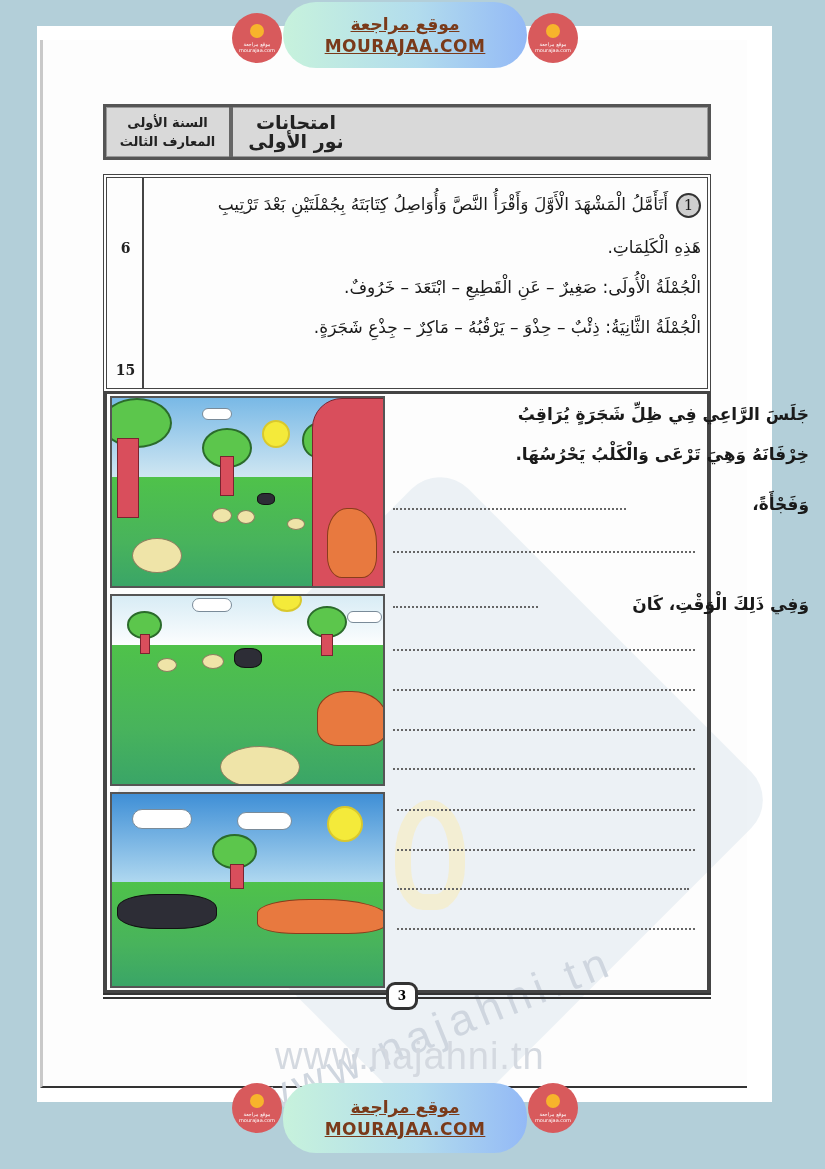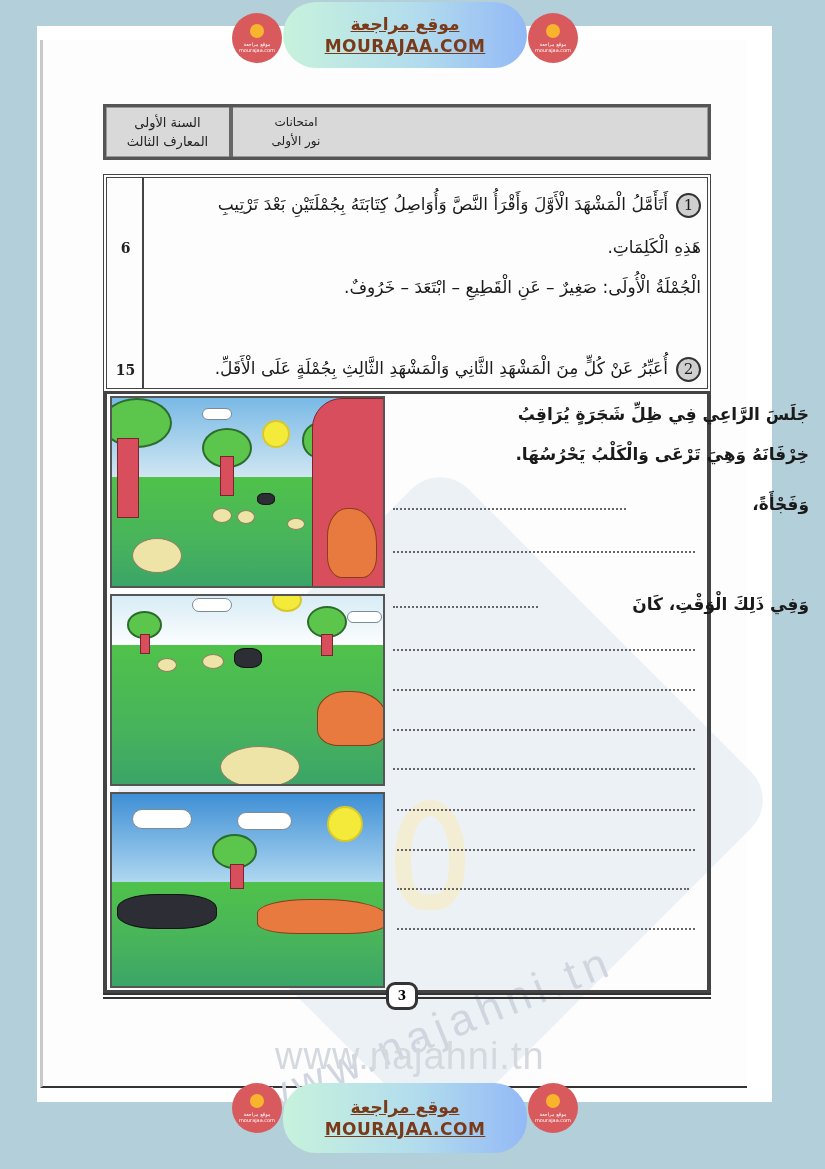--- a/index.html
+++ b/index.html
@@ -38,23 +38,23 @@
     letter-spacing: 1px; font-family: "Liberation Sans", sans-serif;
   }
   
   .banner {
     position: absolute; left: 103px; top: 104px; width: 608px; height: 56px;
     border: 3px solid #555; background: #d9d9d9; display: flex;
     box-shadow: inset 0 0 0 1px #999;
   }
   .banner .cell {
     display: flex; flex-direction: column; justify-content: center; align-items: center;
-    font-weight: normal; color: #222; direction: rtl;
-  }
-  .banner .c-right { width: 128px; border-left: 2px solid #666; font-size: 12px; line-height: 19px; }
+    font-weight: bold; color: #222; direction: rtl;
+  }
+  .banner .c-right { width: 128px; border-left: 2px solid #666; font-size: 19px; line-height: 19px; }
   .banner .c-mid { flex: 1; background: linear-gradient(#e6e6e6, #f5f5f5, #e1e1e1); font-size: 19px; }
   .banner .c-left { width: 125px; border-right: 2px solid #666; font-size: 13px; line-height: 19px; }
   
   .qbox {
     position: absolute; left: 103px; top: 174px; width: 608px; height: 218px;
     border: 3px double #444; border-width: 4px;
   }
   .qbox .score-col {
     position: absolute; left: 0; top: 0; width: 37px; height: 100%;
     border-right: 2px solid #444;
@@ -168,23 +168,21 @@
 <div class="qbox">
   <div class="score-col"></div>
   <div class="score" style="top:62px;">6</div>
   <div class="score" style="top:184px;">15</div>
 
   <div class="qtext" style="top:8px;">
     <span class="num-circle">1</span><span>أَتَأَمَّلُ الْمَشْهَدَ الْأَوَّلَ وَأَقْرَأُ النَّصَّ وَأُوَاصِلُ كِتَابَتَهُ بِجُمْلَتَيْنِ بَعْدَ تَرْتِيبِ</span>
   </div>
   <div class="qtext" style="top:91px;">الْجُمْلَةُ الْأُولَى: صَغِيرٌ – عَنِ الْقَطِيعِ – ابْتَعَدَ – خَرُوفٌ.</div>
   <div class="qtext" style="top:51px;">هَذِهِ الْكَلِمَاتِ.</div>
-  <div class="qtext" style="top:172px;">
-    <span class="num-circle">2</span><span>أُعَبِّرُ عَنْ كُلٍّ مِنَ الْمَشْهَدِ الثَّانِي وَالْمَشْهَدِ الثَّالِثِ بِجُمْلَةٍ عَلَى الْأَقَلِّ.</span>
-  </div>
+  <div class="qtext" style="top:131px;">الْجُمْلَةُ الثَّانِيَةُ: ذِئْبٌ – حِذْوَ – يَرْقُبُهُ – مَاكِرٌ – جِذْعِ شَجَرَةٍ.</div>
 </div>
 
 <div class="picframe"></div>
 
 <div class="pic pic1">
   <div class="sky" style="background:linear-gradient(#79b9e6,#d6eaf3);"></div>
   <div class="grass"></div>
   <div class="sun" style="left:150px;top:22px;width:28px;height:28px;"></div>
   <div class="cloud" style="left:90px;top:10px;width:30px;height:12px;"></div>
   <div class="tree-top" style="left:-10px;top:0px;width:70px;height:50px;"></div>

